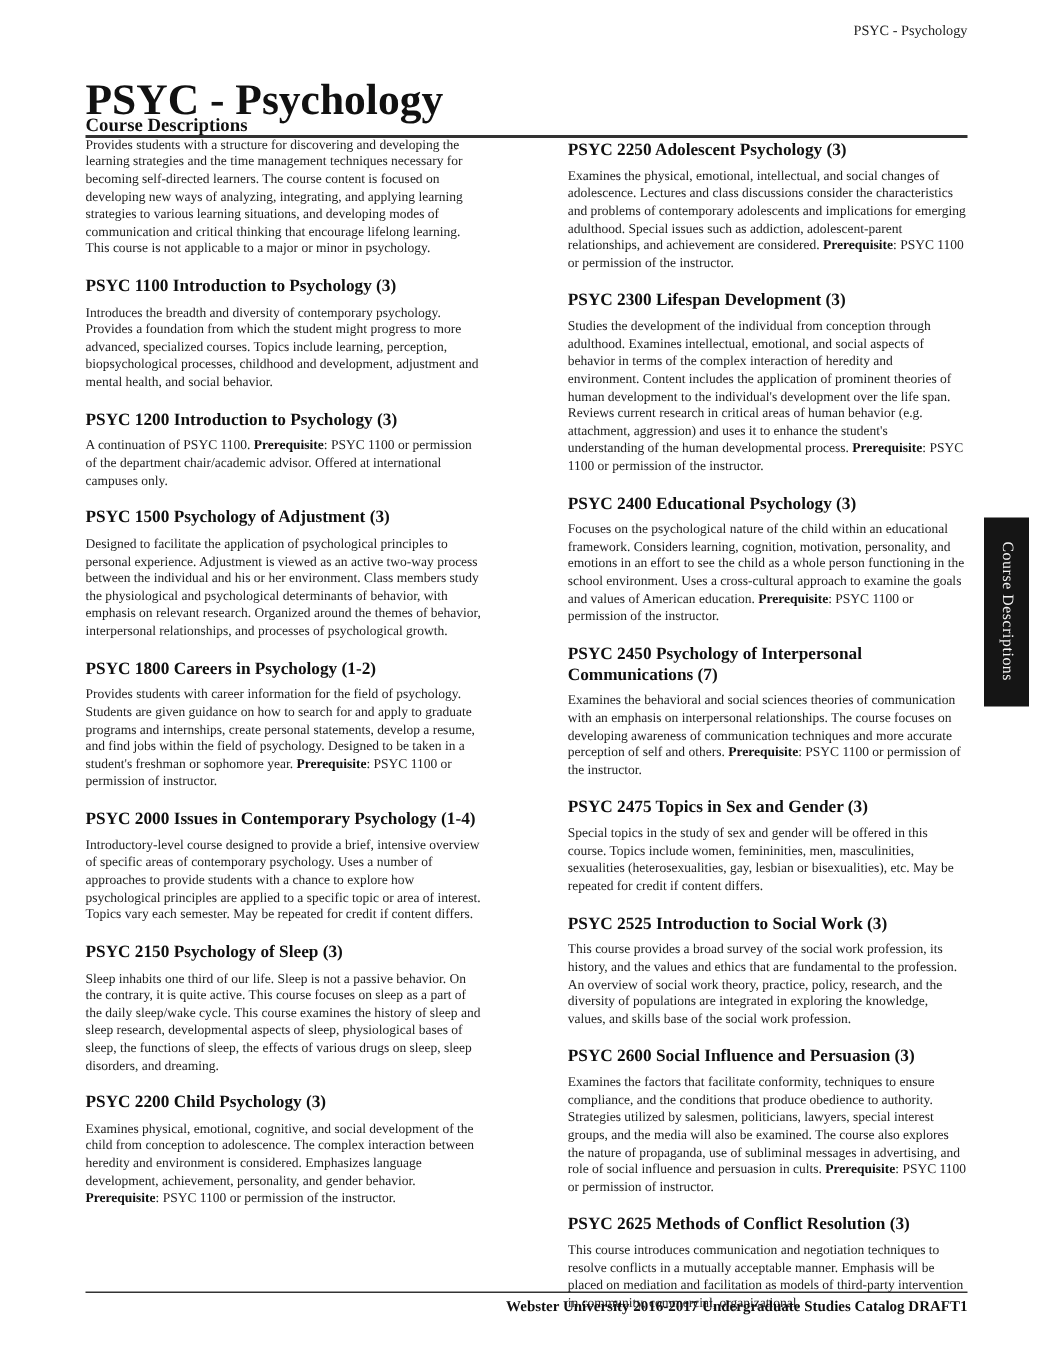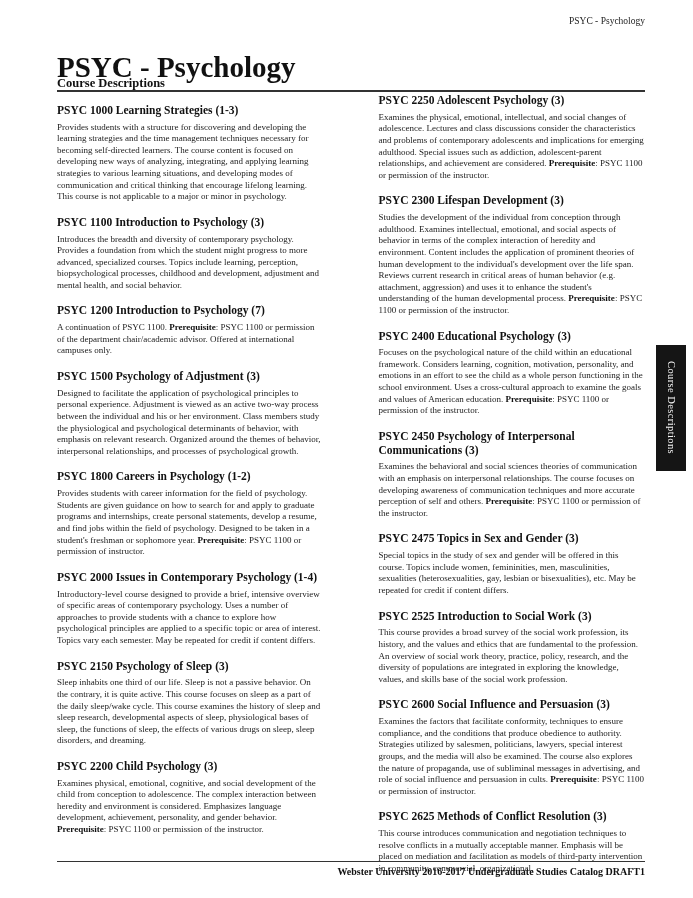--- a/index.html
+++ b/index.html
@@ -107,31 +107,30 @@
 
   <div class="running-header">PSYC - Psychology</div>
 
   <h1 class="doc-title">PSYC - Psychology</h1>
 
   <div class="columns">
     <div class="col col-left" id="col-left">
       <h2 class="section-heading">Course Descriptions</h2>
 
   <div class="course">
-    <h3 class="course-title">PSYC 1000 Learning Strategies (1-3)</h3>
     <p class="course-desc">Provides students with a structure for discovering and developing the learning strategies and the time management techniques necessary for becoming self-directed learners. The course content is focused on developing new ways of analyzing, integrating, and applying learning strategies to various learning situations, and developing modes of communication and critical thinking that encourage lifelong learning. This course is not applicable to a major or minor in psychology.</p>
   </div>
 
   <div class="course">
     <h3 class="course-title">PSYC 1100 Introduction to Psychology (3)</h3>
     <p class="course-desc">Introduces the breadth and diversity of contemporary psychology. Provides a foundation from which the student might progress to more advanced, specialized courses. Topics include learning, perception, biopsychological processes, childhood and development, adjustment and mental health, and social behavior.</p>
   </div>
 
   <div class="course">
-    <h3 class="course-title">PSYC 1200 Introduction to Psychology (7)</h3>
+    <h3 class="course-title">PSYC 1200 Introduction to Psychology (3)</h3>
     <p class="course-desc">A continuation of PSYC 1100. <b>Prerequisite</b>: PSYC 1100 or permission of the department chair/academic advisor. Offered at international campuses only.</p>
   </div>
 
   <div class="course">
     <h3 class="course-title">PSYC 1500 Psychology of Adjustment (3)</h3>
     <p class="course-desc">Designed to facilitate the application of psychological principles to personal experience. Adjustment is viewed as an active two-way process between the individual and his or her environment. Class members study the physiological and psychological determinants of behavior, with emphasis on relevant research. Organized around the themes of behavior, interpersonal relationships, and processes of psychological growth.</p>
   </div>
 
   <div class="course">
     <h3 class="course-title">PSYC 1800 Careers in Psychology (1-2)</h3>
@@ -163,21 +162,21 @@
     <h3 class="course-title">PSYC 2300 Lifespan Development (3)</h3>
     <p class="course-desc">Studies the development of the individual from conception through adulthood. Examines intellectual, emotional, and social aspects of behavior in terms of the complex interaction of heredity and environment. Content includes the application of prominent theories of human development to the individual's development over the life span. Reviews current research in critical areas of human behavior (e.g. attachment, aggression) and uses it to enhance the student's understanding of the human developmental process. <b>Prerequisite</b>: PSYC 1100 or permission of the instructor.</p>
   </div>
 
   <div class="course">
     <h3 class="course-title">PSYC 2400 Educational Psychology (3)</h3>
     <p class="course-desc">Focuses on the psychological nature of the child within an educational framework. Considers learning, cognition, motivation, personality, and emotions in an effort to see the child as a whole person functioning in the school environment. Uses a cross-cultural approach to examine the goals and values of American education. <b>Prerequisite</b>: PSYC 1100 or permission of the instructor.</p>
   </div>
 
   <div class="course">
-    <h3 class="course-title">PSYC 2450 Psychology of Interpersonal Communications (3)</h3>
+    <h3 class="course-title">PSYC 2450 Psychology of Interpersonal Communications (7)</h3>
     <p class="course-desc">Examines the behavioral and social sciences theories of communication with an emphasis on interpersonal relationships. The course focuses on developing awareness of communication techniques and more accurate perception of self and others. <b>Prerequisite</b>: PSYC 1100 or permission of the instructor.</p>
   </div>
 
   <div class="course">
     <h3 class="course-title">PSYC 2475 Topics in Sex and Gender (3)</h3>
     <p class="course-desc">Special topics in the study of sex and gender will be offered in this course. Topics include women, femininities, men, masculinities, sexualities (heterosexualities, gay, lesbian or bisexualities), etc. May be repeated for credit if content differs.</p>
   </div>
 
   <div class="course">
     <h3 class="course-title">PSYC 2525 Introduction to Social Work (3)</h3>

